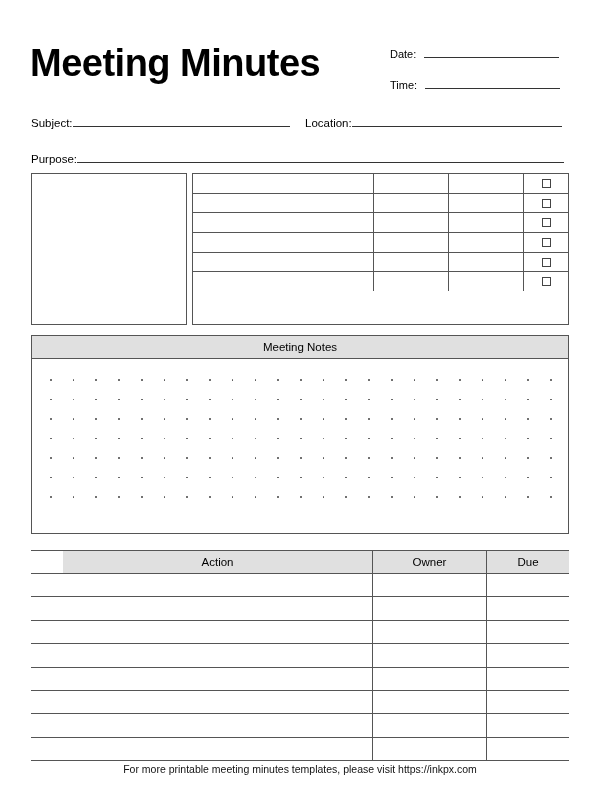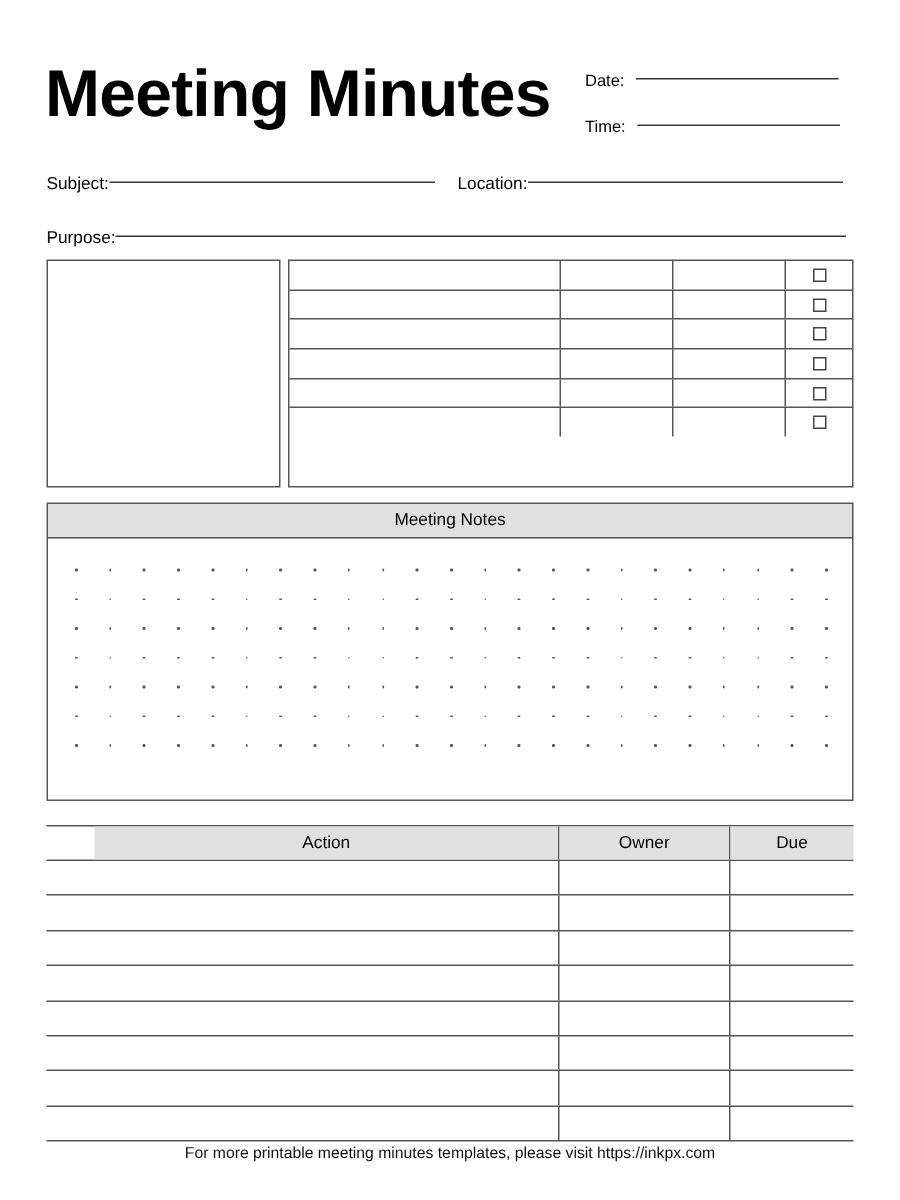--- a/index.html
+++ b/index.html
@@ -6,35 +6,35 @@
   body{
     width:600px;height:800px;background:#fff;
     font-family:"Liberation Sans", sans-serif;
     color:#000;overflow:hidden;position:relative;
   }
   .page{position:absolute;left:0;top:0;width:600px;height:800px;}
 
   
   .title{
     position:absolute;left:30px;top:40px;
-    font-size:44px;font-weight:bold;letter-spacing:-0.5px;
+    font-size:38px;font-weight:bold;letter-spacing:-0.5px;
     line-height:46px;white-space:nowrap;
   }
-  .dt-row{position:absolute;display:flex;align-items:center;}
+  .dt-row{position:absolute;display:flex;align-items:flex-end;}
   .dt-row .lbl{font-size:11px;white-space:nowrap;}
   .dt-row .rule{
     border-bottom:1.2px solid #333;height:1px;margin-left:8px;
     position:relative;top:-2px;
   }
   #date-row{left:390px;top:48px;}
   #time-row{left:390px;top:79px;}
   #date-row .rule{width:135px;}
   #time-row .rule{width:135px;}
 
-  .field{position:absolute;display:flex;align-items:center;}
+  .field{position:absolute;display:flex;align-items:flex-end;}
   .field .lbl{font-size:11.5px;white-space:nowrap;}
   .field .rule{border-bottom:1.2px solid #333;height:1px;position:relative;top:-2px;}
   #subject-field{left:31px;top:117px;}
   #subject-field .rule{width:217px;}
   #location-field{left:305px;top:117px;}
   #location-field .rule{width:210px;}
   #purpose-field{left:31px;top:153px;}
   #purpose-field .rule{width:487px;}
 
   

